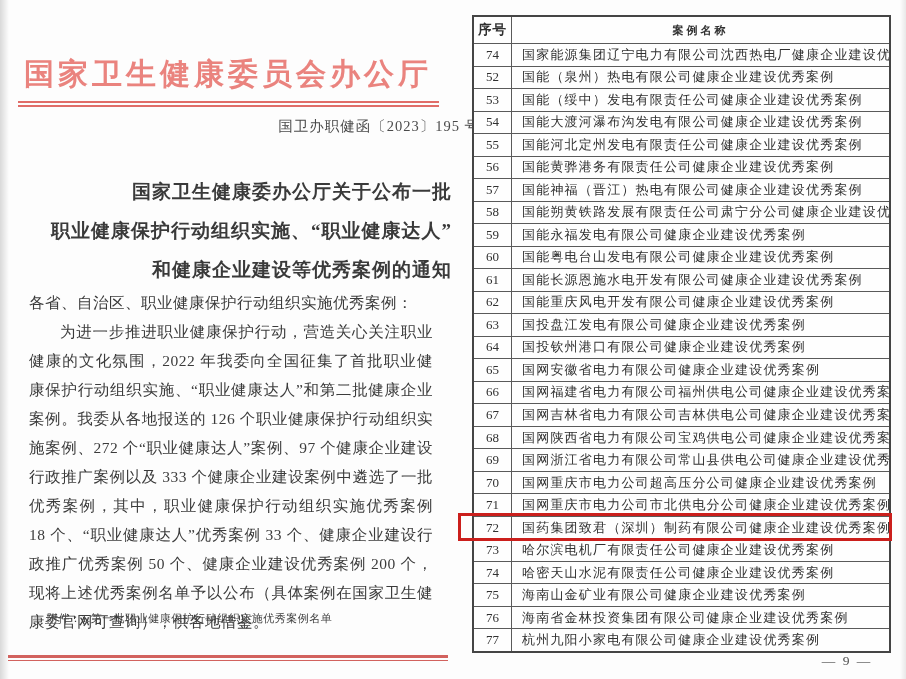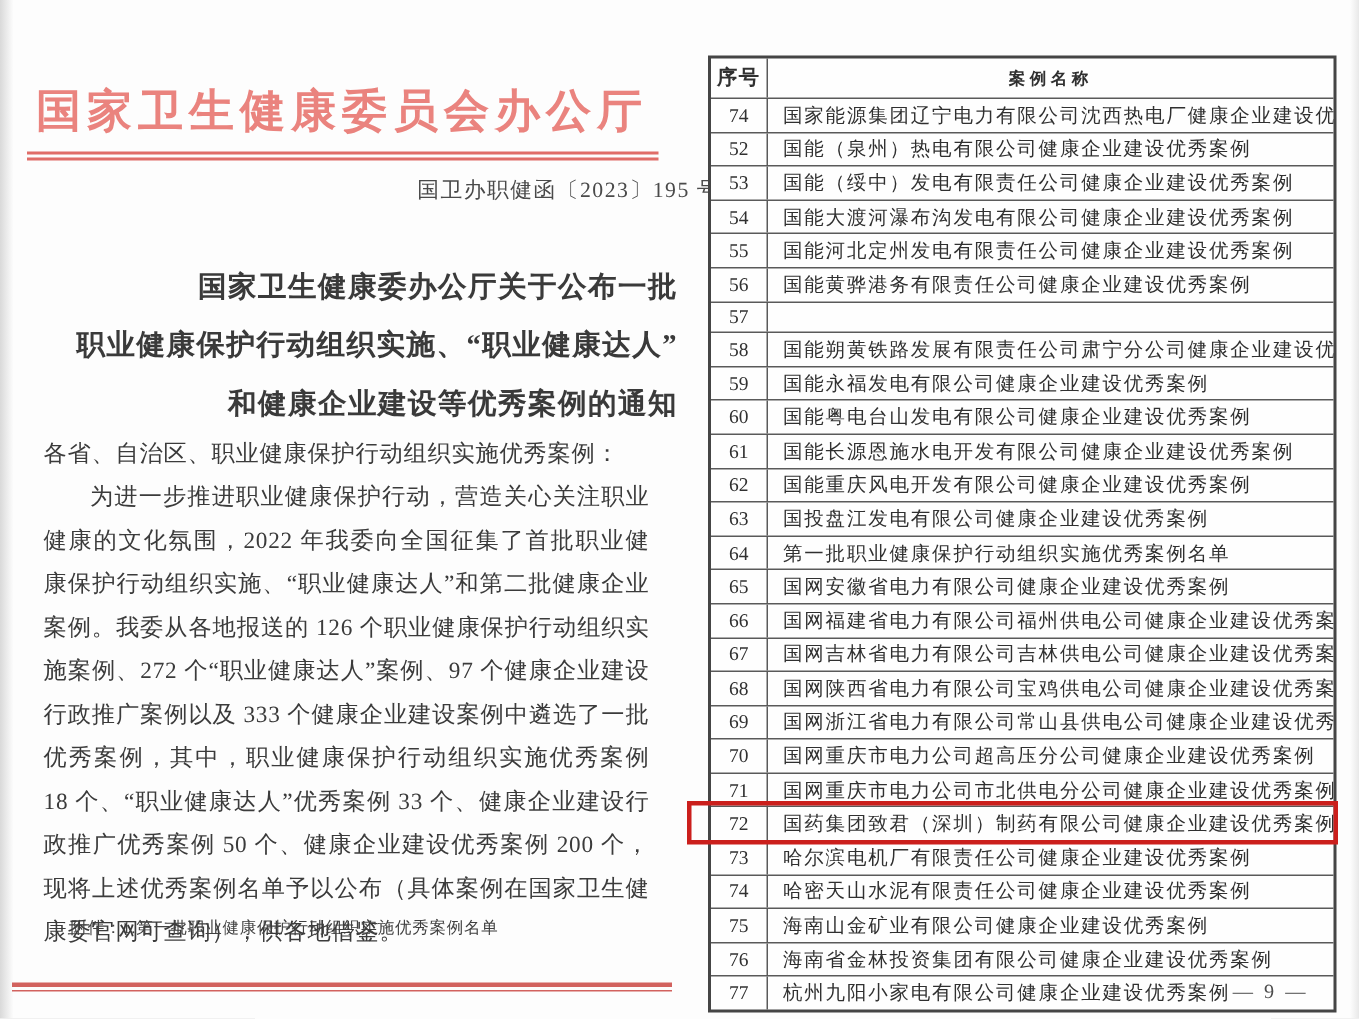--- a/index.html
+++ b/index.html
@@ -53,21 +53,21 @@
   .bottom-red-rule {
     position:absolute; left:8px; top:655px; width:440px; height:2px;
     border-top:3px solid #d2625e; border-bottom:1.5px solid #d2625e;
   }
 
   
   .case-table {
     position:absolute; left:472px; top:15px; width:415px; height:634px;
     border:2px solid #454545; background:#fefefe;
     display:flex; flex-direction:column;
-    font-size:13px; color:#303030;margin-top:22px;
+    font-size:13px; color:#303030;
   }
   .trow { display:flex; flex:1 1 auto; border-top:1px solid #5a5a5a; position:relative; min-height:0; }
   .trow.thead { flex:0 0 26px; border-top:none; font-weight:700; }
   .cell { display:flex; align-items:center; overflow:hidden; white-space:nowrap; }
   .cno { flex:0 0 37px; justify-content:center; border-right:1px solid #5a5a5a; }
   .cname { flex:1 1 auto; padding-left:10px; letter-spacing:1.2px; }
   .thead .cname { justify-content:center; padding-left:0; letter-spacing:3px; font-size:11px; }
   .thead .cno { letter-spacing:1px; font-size:13.5px; }
   .hlbox {
     position:absolute; left:-16px; right:-3px; top:-4px; bottom:-3px;
@@ -123,20 +123,21 @@
       <div class="trow">
         <div class="cell cno">55</div>
         <div class="cell cname">国能河北定州发电有限责任公司健康企业建设优秀案例</div>
       </div>
       <div class="trow">
         <div class="cell cno">56</div>
         <div class="cell cname">国能黄骅港务有限责任公司健康企业建设优秀案例</div>
       </div>
       <div class="trow">
         <div class="cell cno">57</div>
+        <div class="cell cname">国能神福（晋江）热电有限公司健康企业建设优秀案例</div>
       </div>
       <div class="trow">
         <div class="cell cno">58</div>
         <div class="cell cname">国能朔黄铁路发展有限责任公司肃宁分公司健康企业建设优秀案例</div>
       </div>
       <div class="trow">
         <div class="cell cno">59</div>
         <div class="cell cname">国能永福发电有限公司健康企业建设优秀案例</div>
       </div>
       <div class="trow">
@@ -150,21 +151,21 @@
       <div class="trow">
         <div class="cell cno">62</div>
         <div class="cell cname">国能重庆风电开发有限公司健康企业建设优秀案例</div>
       </div>
       <div class="trow">
         <div class="cell cno">63</div>
         <div class="cell cname">国投盘江发电有限公司健康企业建设优秀案例</div>
       </div>
       <div class="trow">
         <div class="cell cno">64</div>
-        <div class="cell cname">第一批职业健康保护行动组织实施优秀案例名单</div>
+        <div class="cell cname">国投钦州港口有限公司健康企业建设优秀案例</div>
       </div>
       <div class="trow">
         <div class="cell cno">65</div>
         <div class="cell cname">国网安徽省电力有限公司健康企业建设优秀案例</div>
       </div>
       <div class="trow">
         <div class="cell cno">66</div>
         <div class="cell cname">国网福建省电力有限公司福州供电公司健康企业建设优秀案例</div>
       </div>
       <div class="trow">

